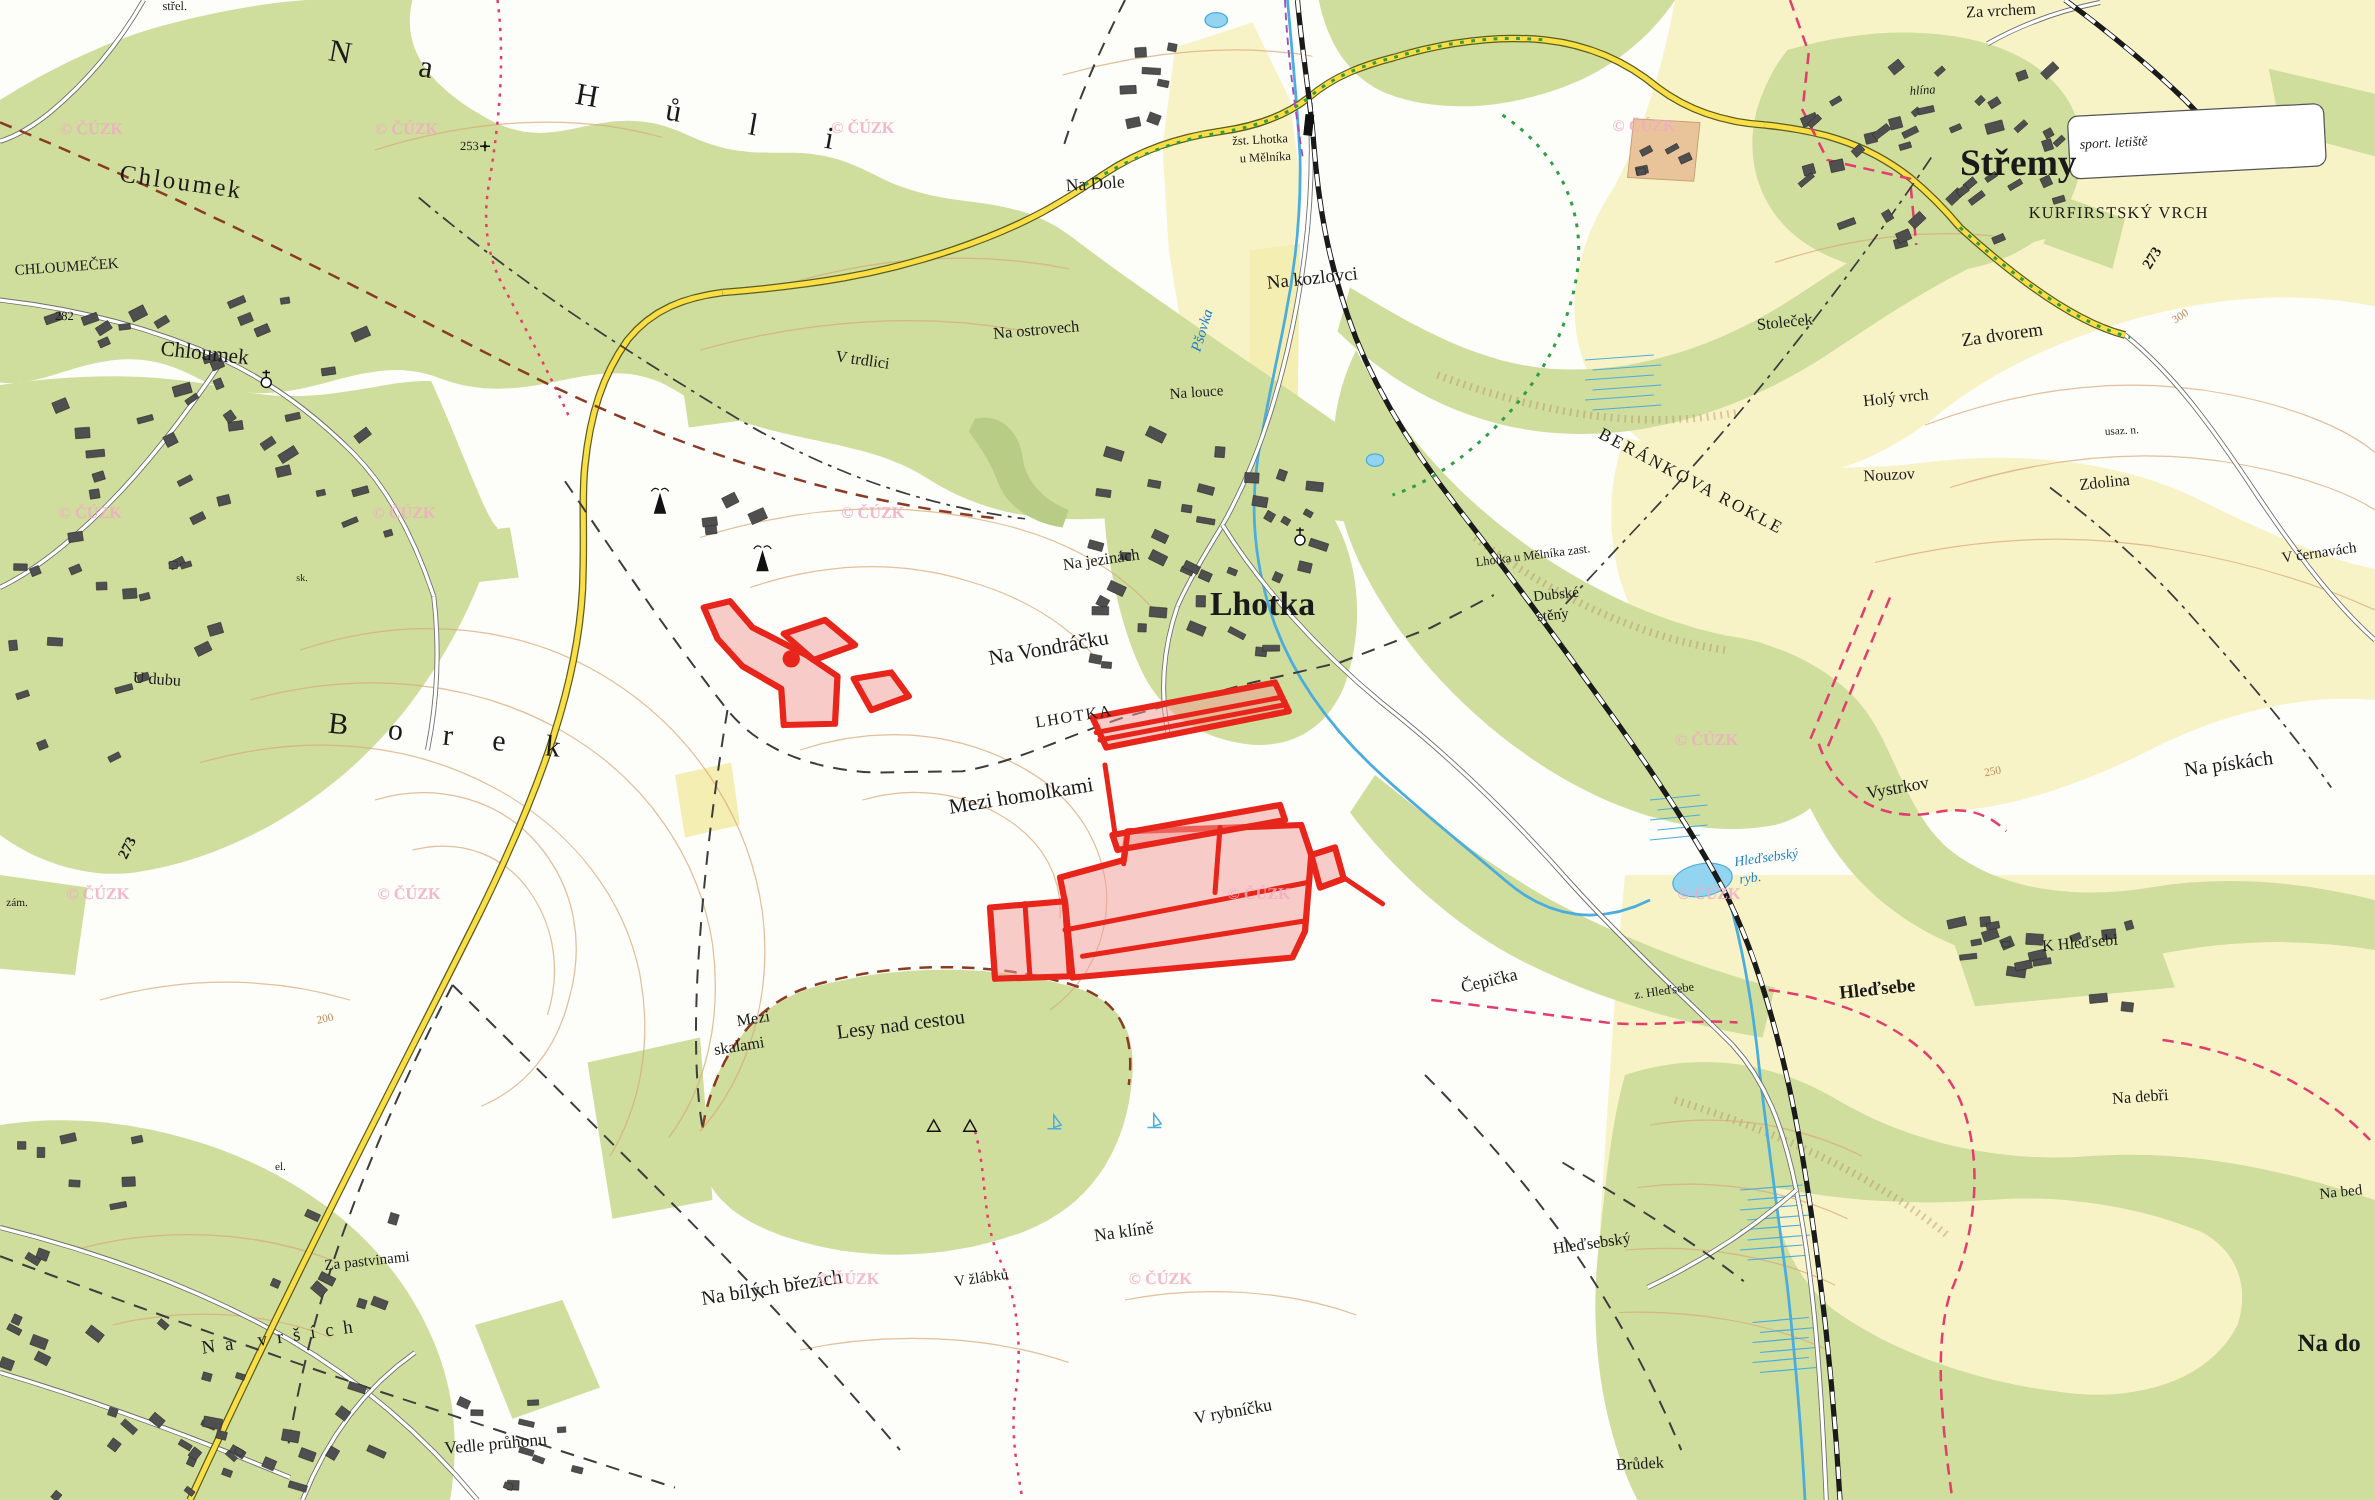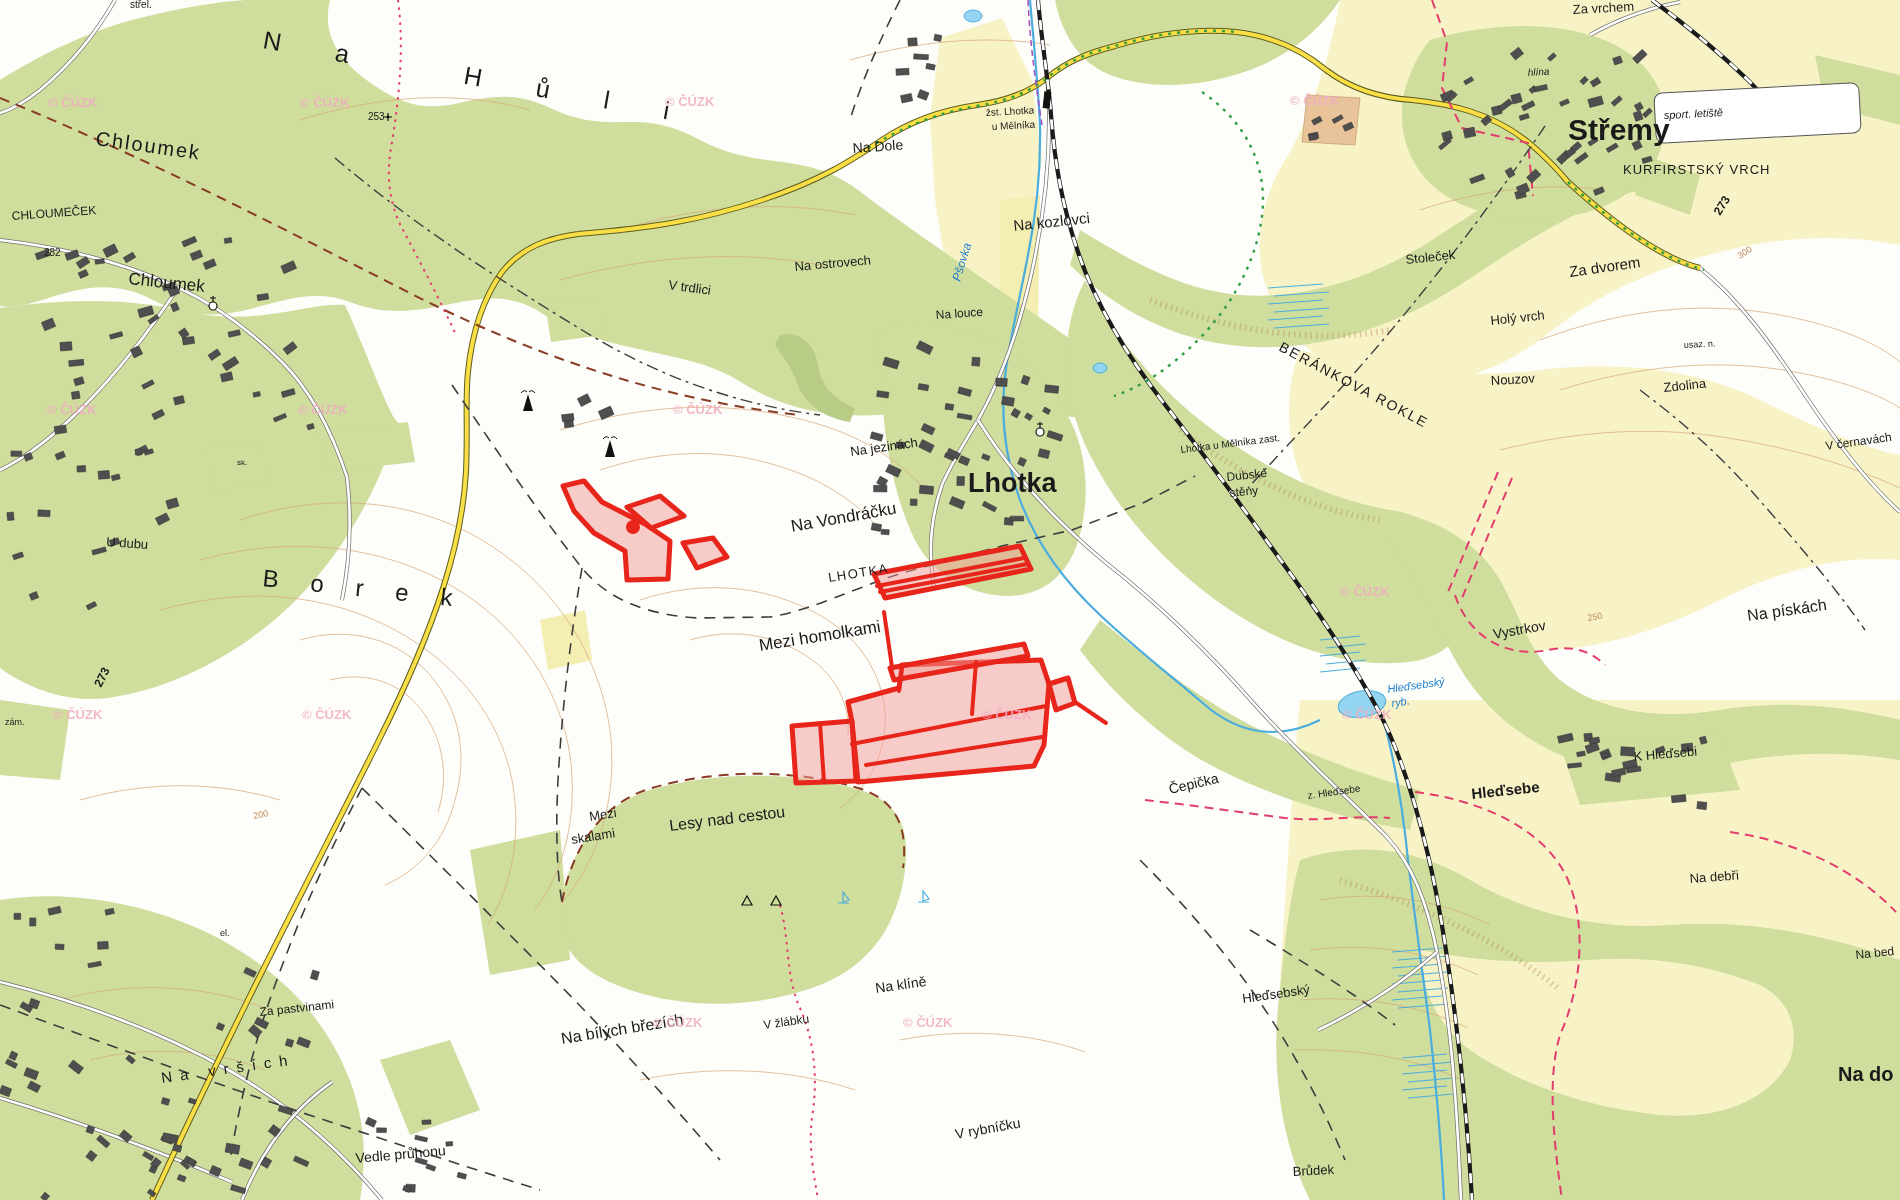--- a/index.html
+++ b/index.html
@@ -1,17 +1,17 @@
 <!DOCTYPE html>
 <html style="--forest: #cfdd9d; --forest_dark: #b9cc85; --field_yellow: #f8f3c7; --orange_area: #e9c49a; --water: #4aadde; --water_fill: #93d5f0; --contour: #d9a97b; --road_yellow: #f9df45; --railway: #1a1a1a; --boundary_red: #e23d6d; --boundary_darkred: #8a3b24; --dash_black: #3d3d3d; --trail_green: #2f9e44; --parcel_stroke: #e8251b; --parcel_fill: #f29b95; --label: #1a1a1a; --water_label: #1f7fd0; --watermark: #f0aec2; --building: #4f4f4f;"><head>
 <meta charset="utf-8">
 <style>
   html,body{margin:0;padding:0;background:#fff;}
   .map-frame{position:relative;width:1900px;height:1200px;overflow:hidden;background:#fdfdfa;
-             font-family:Liberation Sans, sans-serif;}
+             font-family:Liberation Serif, serif;}
   svg{position:absolute;left:0;top:0;}
   .field{fill:var(--field_yellow);stroke:none;}
   .field2{fill:#f4eeb2;}
   .orange{fill:var(--orange_area);stroke:#b98d5e;stroke-width:.6;}
   .forest{fill:var(--forest);stroke:none;}
   .forest-d{fill:var(--forest_dark);}
   .ct{fill:none;stroke:var(--contour);stroke-width:1;opacity:.75;}
   .cliff{fill:none;stroke:#b98c5e;stroke-width:6;stroke-dasharray:1.5 4;opacity:.45;}
   .wroad-c{fill:none;stroke:#6f6f6f;stroke-width:4;}
   .wroad{fill:none;stroke:#ffffff;stroke-width:2.6;}

